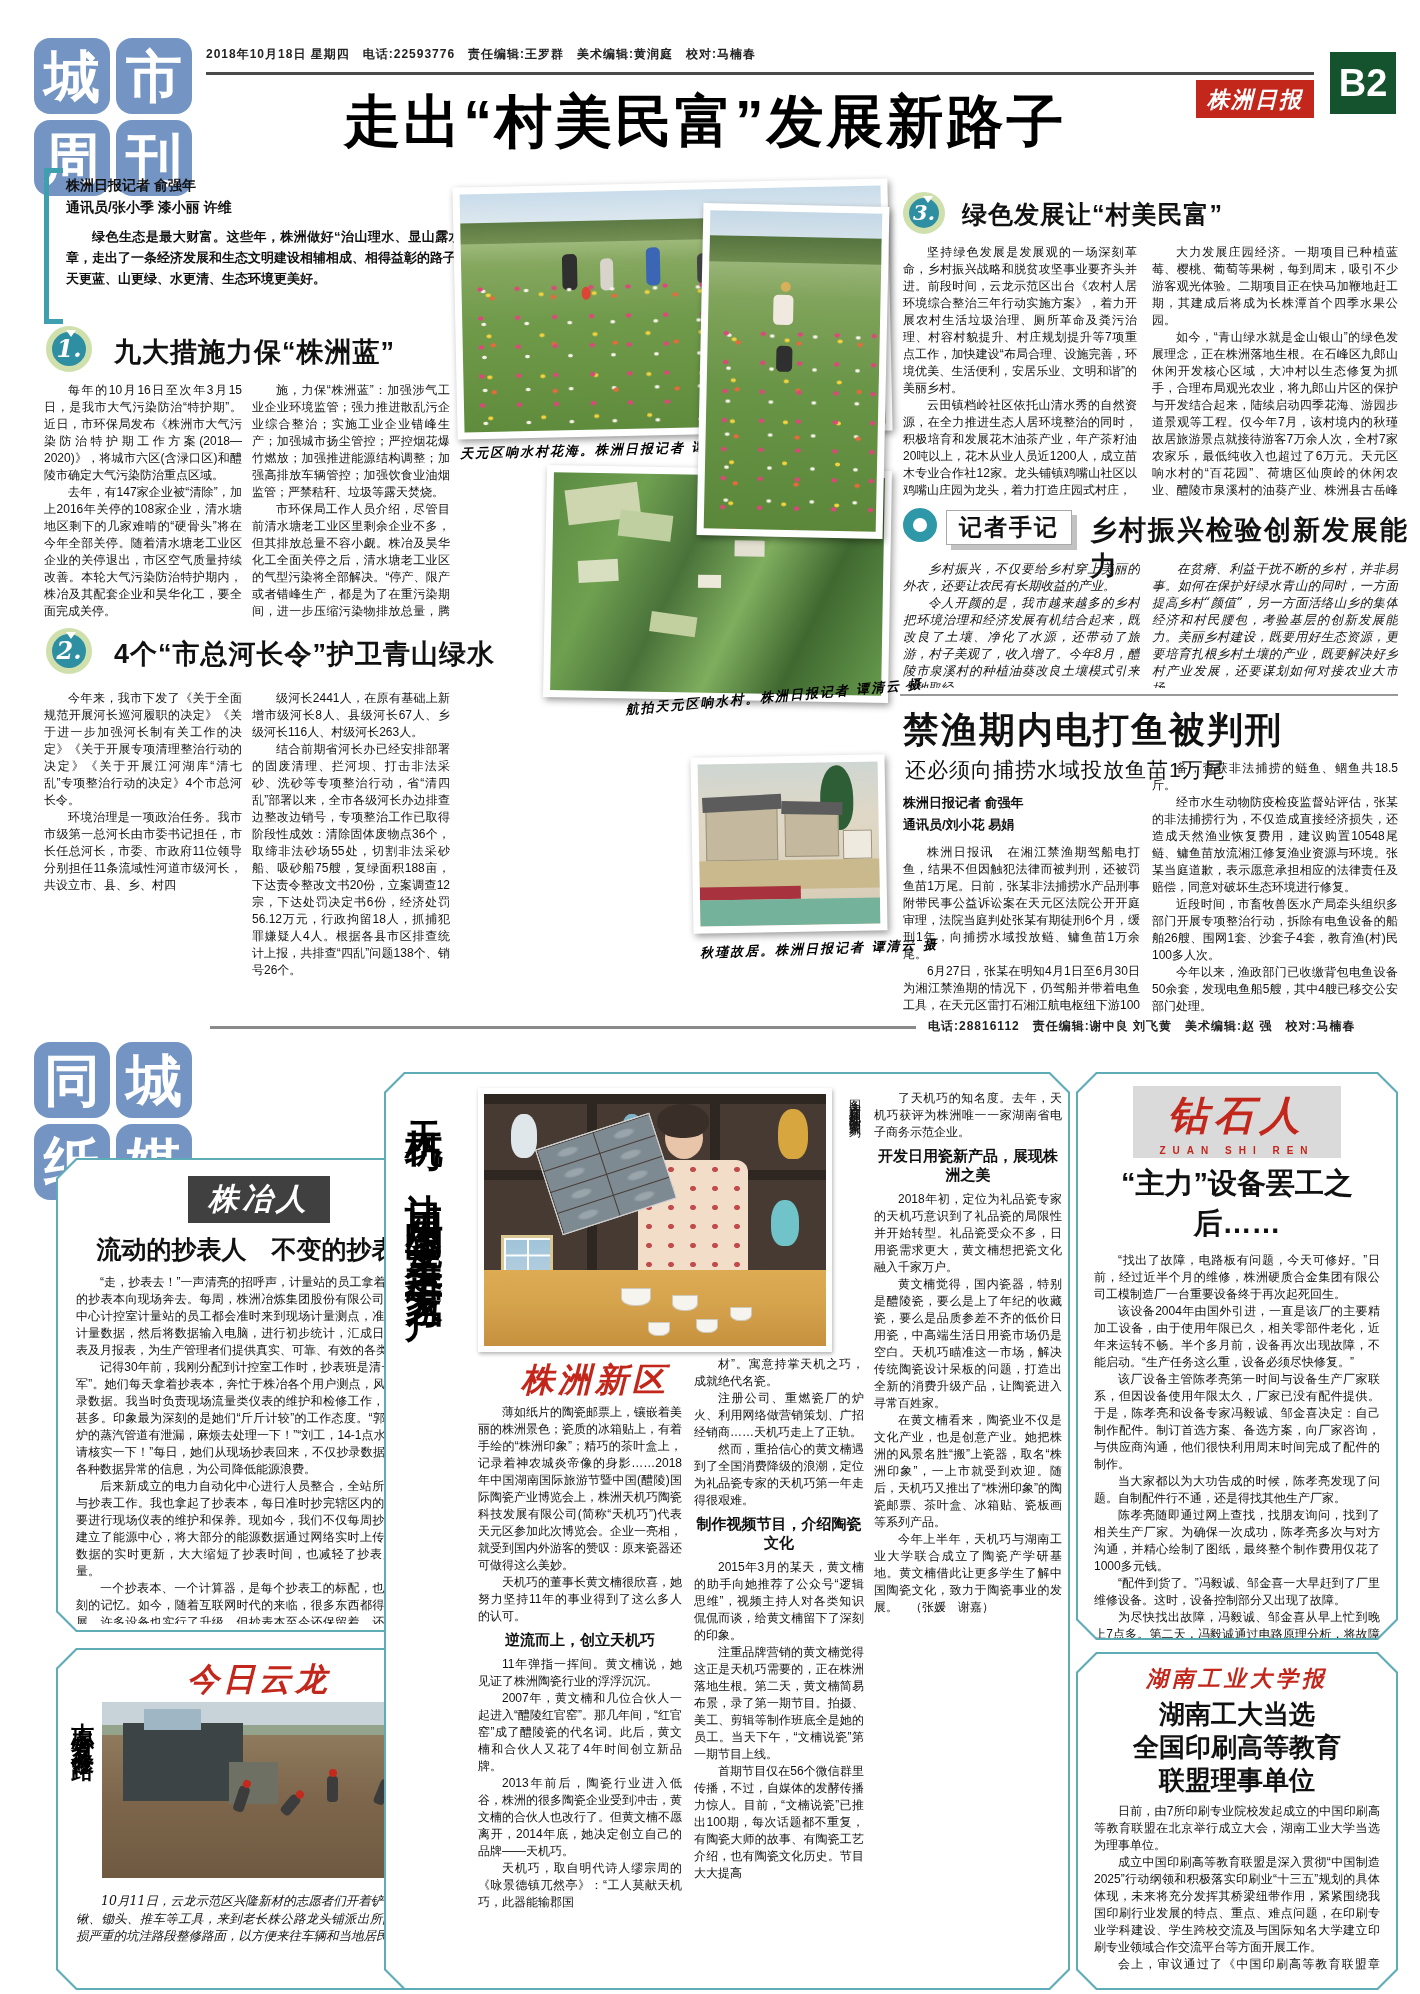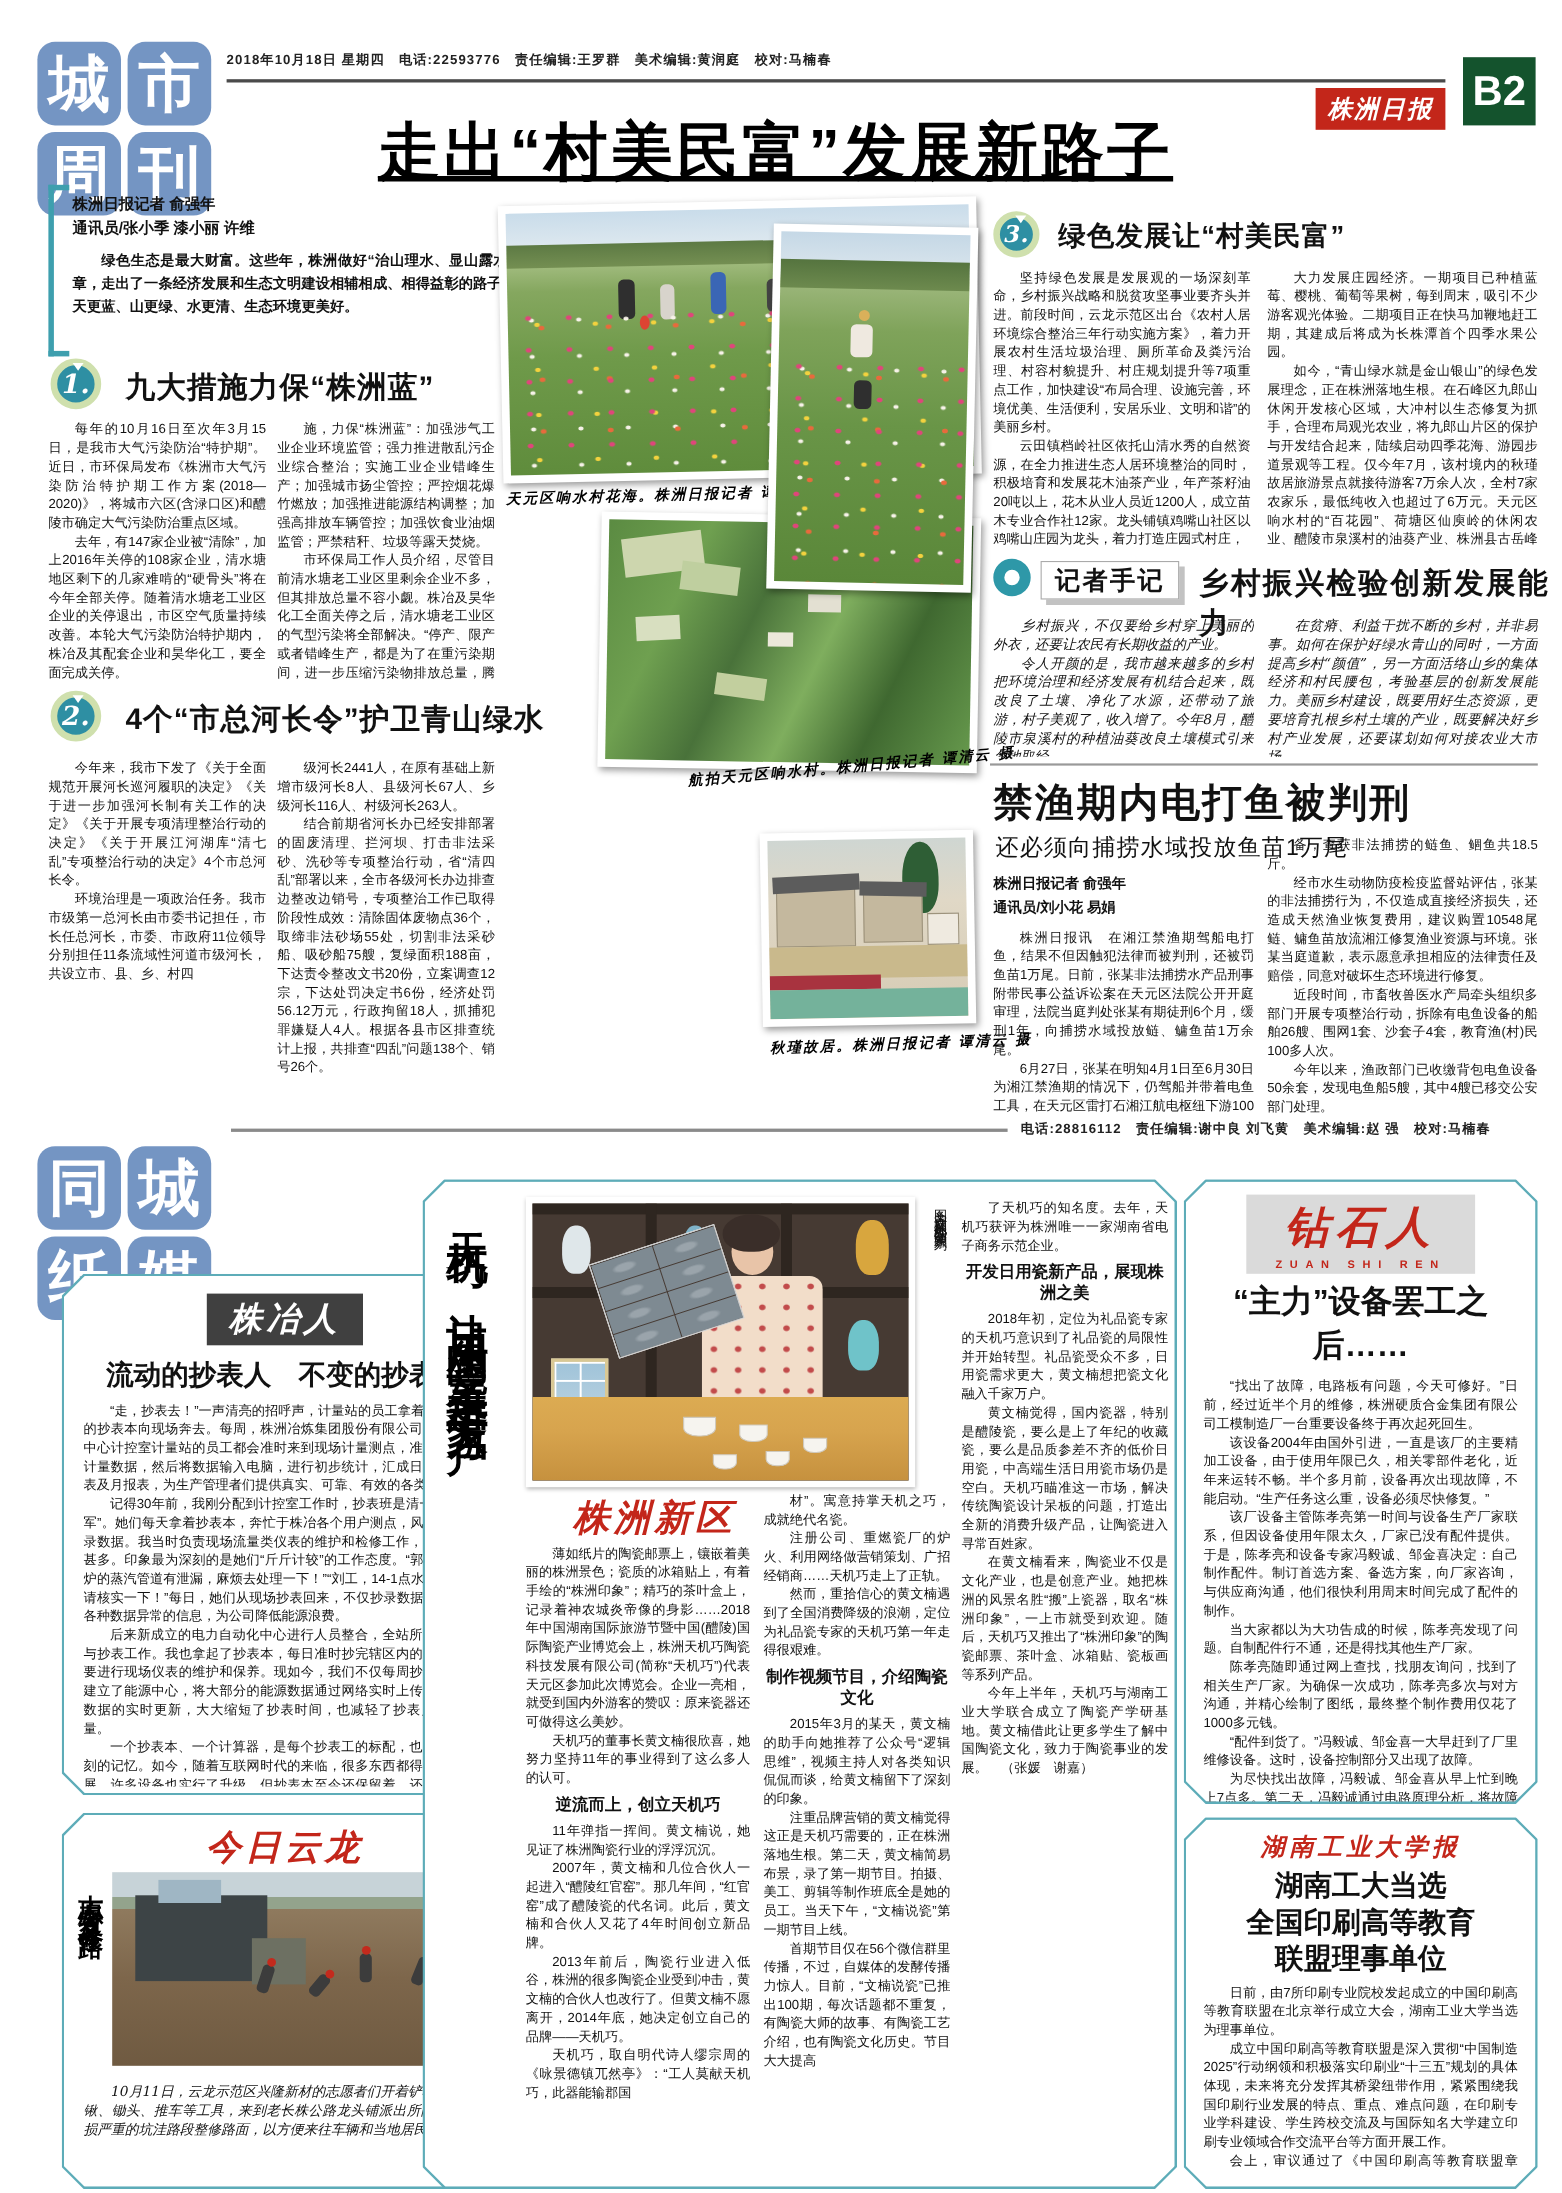--- a/index.html
+++ b/index.html
@@ -135,21 +135,21 @@
       <p class="tile">城</p>
       <p class="tile">市</p>
       <p class="tile">周</p>
       <p class="tile">刊</p>
     </div>
   <div class="abs hdr-meta" style="left:206px; top:46px;">2018年10月18日 星期四　电话:22593776　责任编辑:王罗群　美术编辑:黄润庭　校对:马楠春</div>
   <div class="abs hdr-rule" style="left:206px; top:72px; width:1108px;"></div>
   <div class="abs paper-logo" style="left:1196px; top:80px; width:118px; height:38px;">株洲日报</div>
   <div class="abs pageno" style="left:1330px; top:52px; width:66px; height:62px;">B2</div>
 
-  <div class="abs main-headline" style="left:205px; top:100px; width:1000px;text-decoration:underline;">走出“村美民富”发展新路子</div>
+  <div class="abs main-headline" style="left:205px; top:84px; width:1000px;">走出“村美民富”发展新路子</div>
 
   <div class="abs intro-box" style="left:44px; top:168px; width:448px; height:150px;">
     <div class="byline">株洲日报记者 俞强年</div>
     <div class="byline">通讯员/张小季 漆小丽 许维</div>
     <div class="intro-text">绿色生态是最大财富。这些年，株洲做好“治山理水、显山露水”文章，走出了一条经济发展和生态文明建设相辅相成、相得益彰的路子，让天更蓝、山更绿、水更清、生态环境更美好。</div>
   </div>
 
   <div class="ph" style="left:455px; top:183px; width:435px; height:252px; transform:rotate(-1.2deg);">
     <div class="ph-in scene-flowers1">
       <span class="figure" style="left:24%; top:26%; width:15px; height:36px; background:#2f2f2f;"></span>

